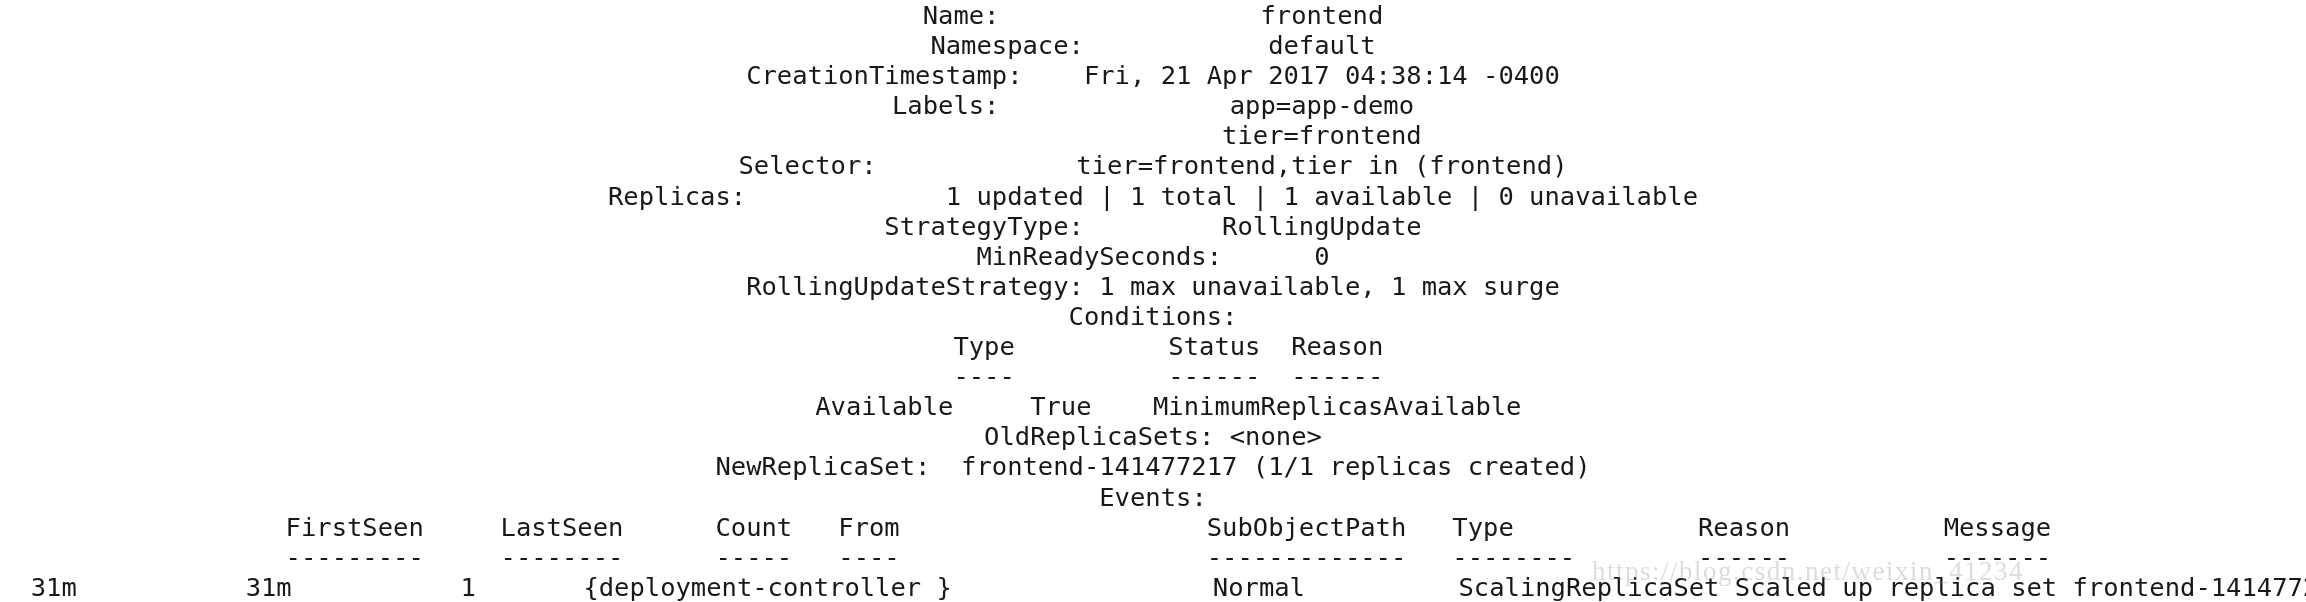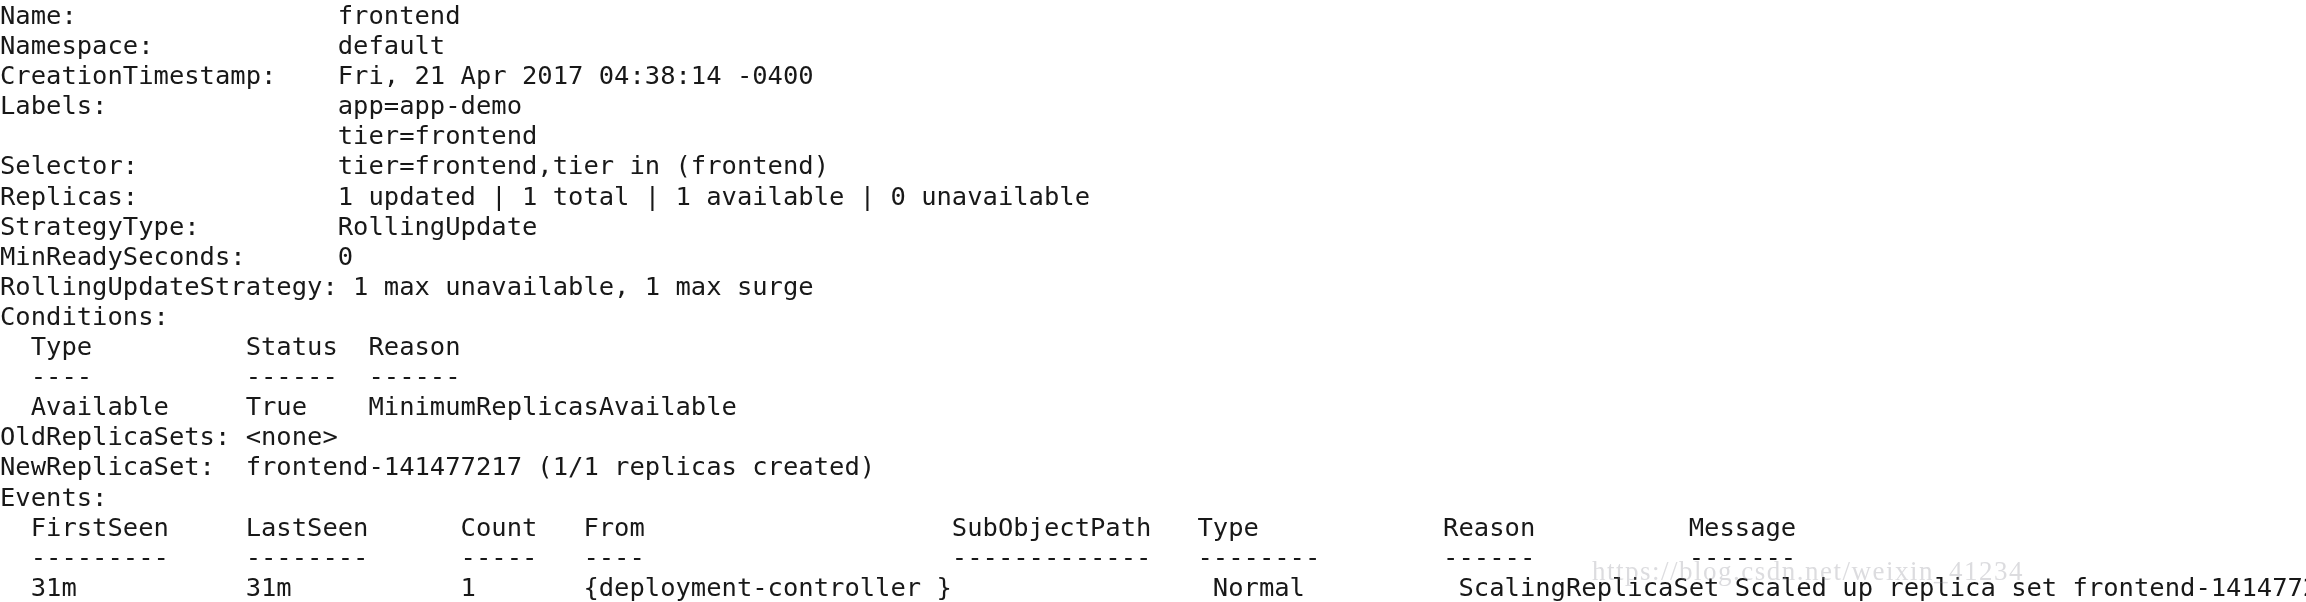--- a/index.html
+++ b/index.html
@@ -22,20 +22,21 @@
     top: 0;
     width: 2306px;
     height: 492px;
     padding: 0;
     box-sizing: border-box;
     white-space: pre;
     font-size: 25.5px;
     line-height: 30.1px;
     letter-spacing: 0px;
     font-variant-ligatures: none;
+    text-align: center;
     -webkit-font-smoothing: antialiased;
   }
   .term-line {
     white-space: pre;
     height: 30.1px;
     font-size: 25.5px;
     line-height: 30.1px;
     font-family: "DejaVu Sans Mono", "Liberation Mono", monospace;
     color: #181818;
   }

